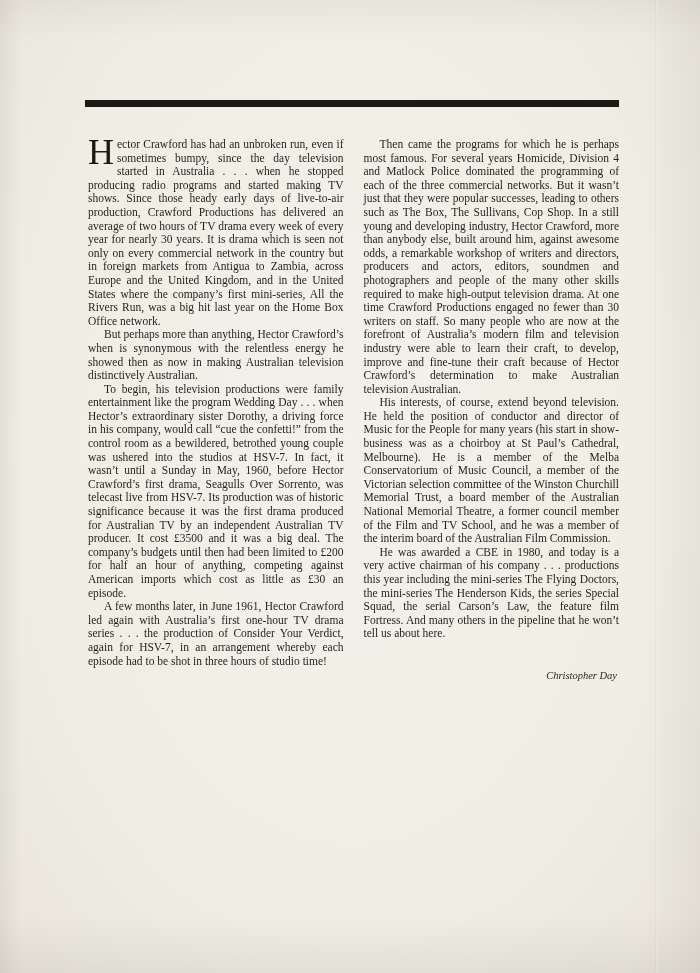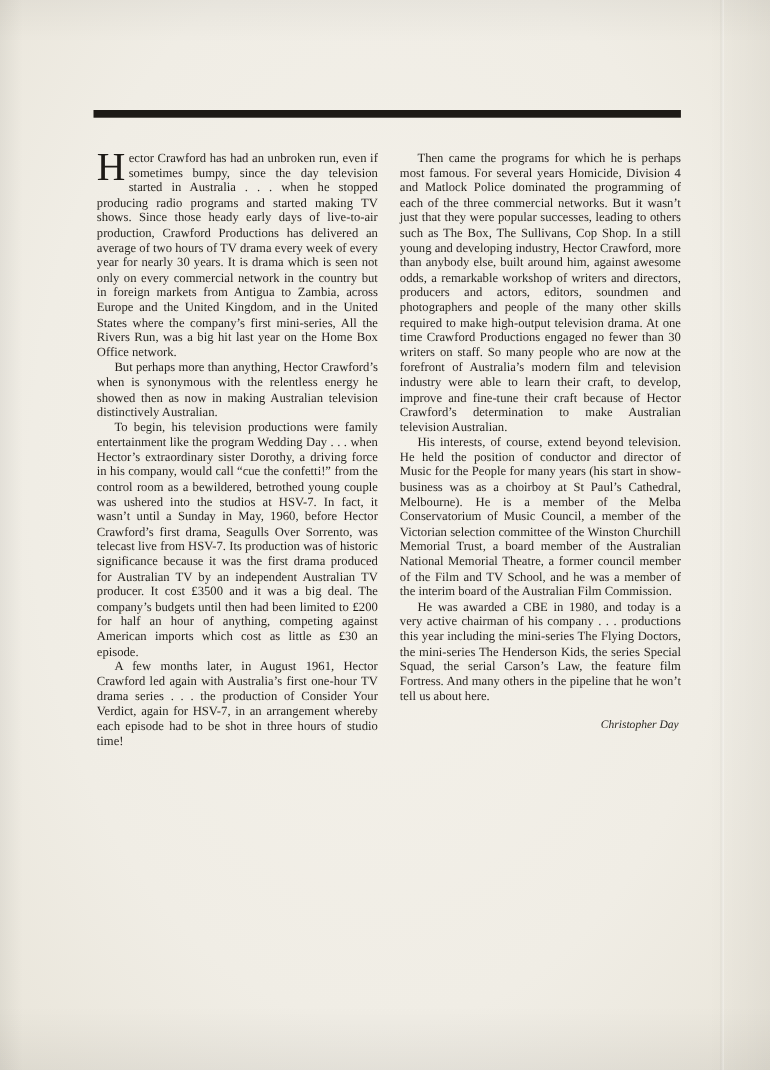--- a/index.html
+++ b/index.html
@@ -54,38 +54,38 @@
     float: left;
     font-size: 36px;
     line-height: 27px;
     padding: 1px 3px 0 0;
     color: #1d1a16;
   }
   .byline {
     text-align: right;
     font-style: italic;
     font-size: 10.5px;
-    margin-top: 12px;
+    margin-top: 28px;
     padding-right: 2px;
   }
   .col p.byline { text-indent: 0; }
 </style>
 </head>
 <body>
 
 <div class="page">
   <div class="fold-line"></div>
   <div class="top-rule"></div>
 
   <div class="article">
     <div class="col">
       <p class="first"><span class="dropcap">H</span><span>ector Crawford has had an unbroken run, even if sometimes bumpy, since the day television started in Australia . . . when he stopped producing radio programs and started making TV shows. Since those heady early days of live-to-air production, Crawford Productions has delivered an average of two hours of TV drama every week of every year for nearly 30 years. It is drama which is seen not only on every commercial network in the country but in foreign markets from Antigua to Zambia, across Europe and the United Kingdom, and in the United States where the company’s first mini-series, All the Rivers Run, was a big hit last year on the Home Box Office network.</span></p>
       <p>But perhaps more than anything, Hector Crawford’s when is synonymous with the relentless energy he showed then as now in making Australian television distinctively Australian.</p>
       <p>To begin, his television productions were family entertainment like the program Wedding Day . . . when Hector’s extraordinary sister Dorothy, a driving force in his company, would call “cue the confetti!” from the control room as a bewildered, betrothed young couple was ushered into the studios at HSV-7. In fact, it wasn’t until a Sunday in May, 1960, before Hector Crawford’s first drama, Seagulls Over Sorrento, was telecast live from HSV-7. Its production was of historic significance because it was the first drama produced for Australian TV by an independent Australian TV producer. It cost £3500 and it was a big deal. The company’s budgets until then had been limited to £200 for half an hour of anything, competing against American imports which cost as little as £30 an episode.</p>
-      <p>A few months later, in August 1961, Hector Crawford led again with Australia’s first one-hour TV drama series . . . the production of Consider Your Verdict, again for HSV-7, in an arrangement whereby each episode had to be shot in three hours of studio time!</p>
+      <p>A few months later, in June 1961, Hector Crawford led again with Australia’s first one-hour TV drama series . . . the production of Consider Your Verdict, again for HSV-7, in an arrangement whereby each episode had to be shot in three hours of studio time!</p>
     </div>
     <div class="col">
       <p>Then came the programs for which he is perhaps most famous. For several years Homicide, Division 4 and Matlock Police dominated the programming of each of the three commercial networks. But it wasn’t just that they were popular successes, leading to others such as The Box, The Sullivans, Cop Shop. In a still young and developing industry, Hector Crawford, more than anybody else, built around him, against awesome odds, a remarkable workshop of writers and directors, producers and actors, editors, soundmen and photographers and people of the many other skills required to make high-output television drama. At one time Crawford Productions engaged no fewer than 30 writers on staff. So many people who are now at the forefront of Australia’s modern film and television industry were able to learn their craft, to develop, improve and fine-tune their craft because of Hector Crawford’s determination to make Australian television Australian.</p>
       <p>His interests, of course, extend beyond television. He held the position of conductor and director of Music for the People for many years (his start in show-business was as a choirboy at St Paul’s Cathedral, Melbourne). He is a member of the Melba Conservatorium of Music Council, a member of the Victorian selection committee of the Winston Churchill Memorial Trust, a board member of the Australian National Memorial Theatre, a former council member of the Film and TV School, and he was a member of the interim board of the Australian Film Commission.</p>
       <p>He was awarded a CBE in 1980, and today is a very active chairman of his company . . . productions this year including the mini-series The Flying Doctors, the mini-series The Henderson Kids, the series Special Squad, the serial Carson’s Law, the feature film Fortress. And many others in the pipeline that he won’t tell us about here.</p>
       <p class="byline">Christopher Day</p>
     </div>
   </div>
 </div>
 

